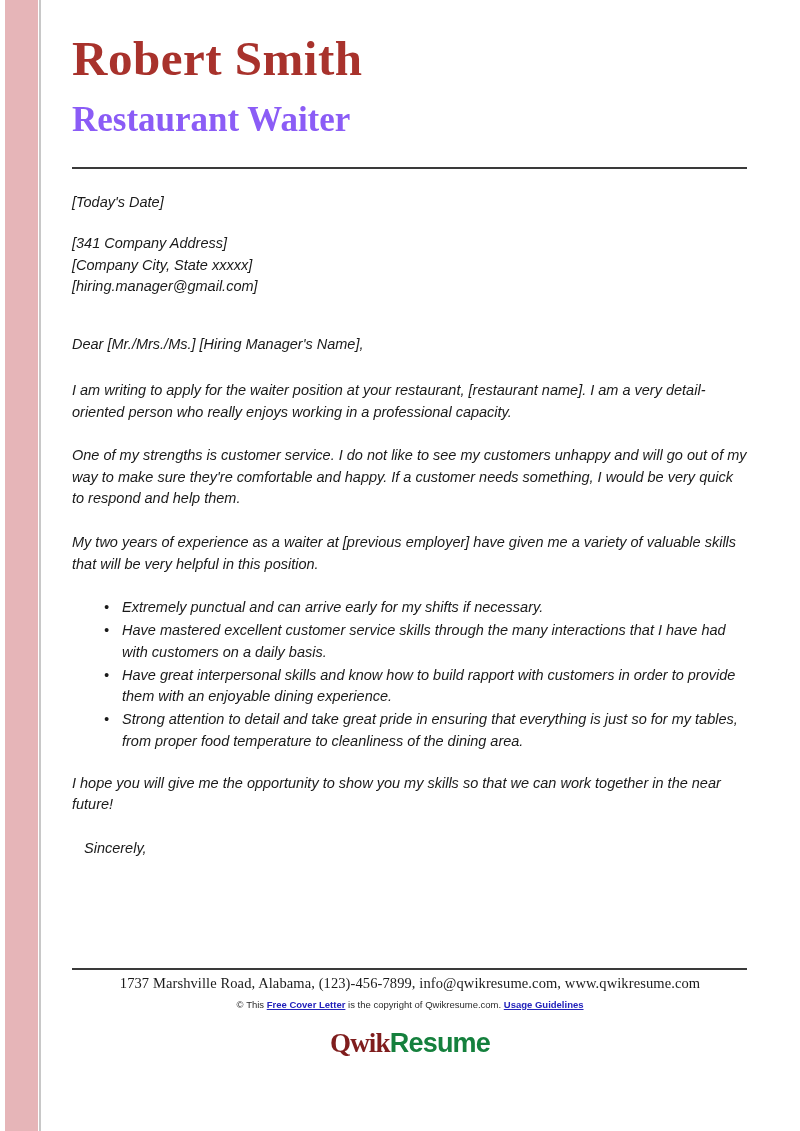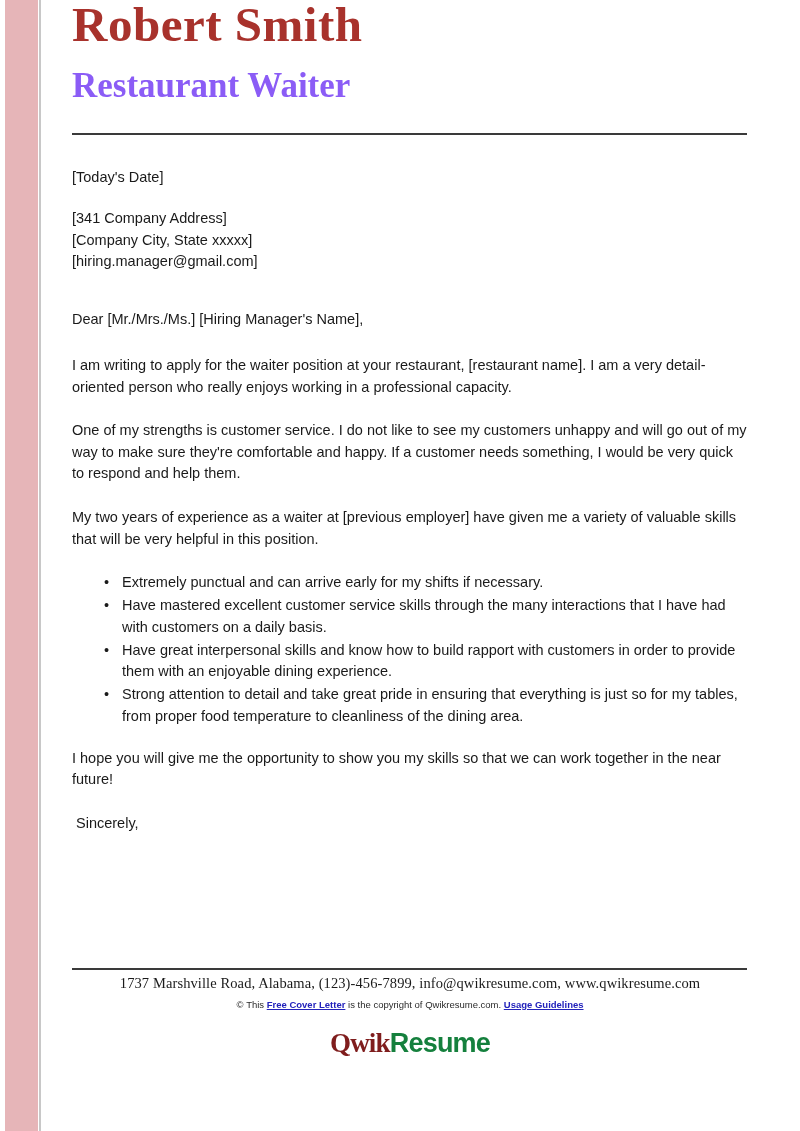--- a/index.html
+++ b/index.html
@@ -45,42 +45,44 @@
   }
   
   .name {
     font-family: "Liberation Serif", serif;
     font-size: 49px;
     font-weight: bold;
     color: #a8322c;
     letter-spacing: 0.5px;
     line-height: 1;
     margin: 0;
+    padding-top: 34px;
   }
   .job-title {
     font-family: "Liberation Serif", serif;
     font-size: 35px;
     font-weight: bold;
     color: #8b5cf6;
     line-height: 1;
     margin: 0;
     padding-top: 19px;
   }
   .header-rule {
     width: 675px;
     height: 2px;
     background: #3a3a3a;
     margin-top: 30px;
   }
   
   .letter {
-    padding-top: 32px;
+    padding-top: 23px;
     font-size: 14.5px;
     color: #1a1a1a;
     line-height: 1.46;
+    font-style: italic;
   }
   .date-line {
     margin: 0 0 20px 0;
   }
   .addr-block {
     margin: 0 0 36px 0;
   }
   .addr-block div {
     margin: 0;
     line-height: 1.49;
@@ -106,21 +108,21 @@
   .bullets li .dot {
     position: absolute;
     left: 32px;
     top: 0;
   }
   .closing {
     margin: 0;
     line-height: 1.49;
   }
   .closing div {
-    margin: 4px;
+    margin: 12px;
   }
   
   .footer {
     position: absolute;
     left: 72px;
     top: 968px;
     width: 676px;
     text-align: center;
   }
   .footer-rule {

